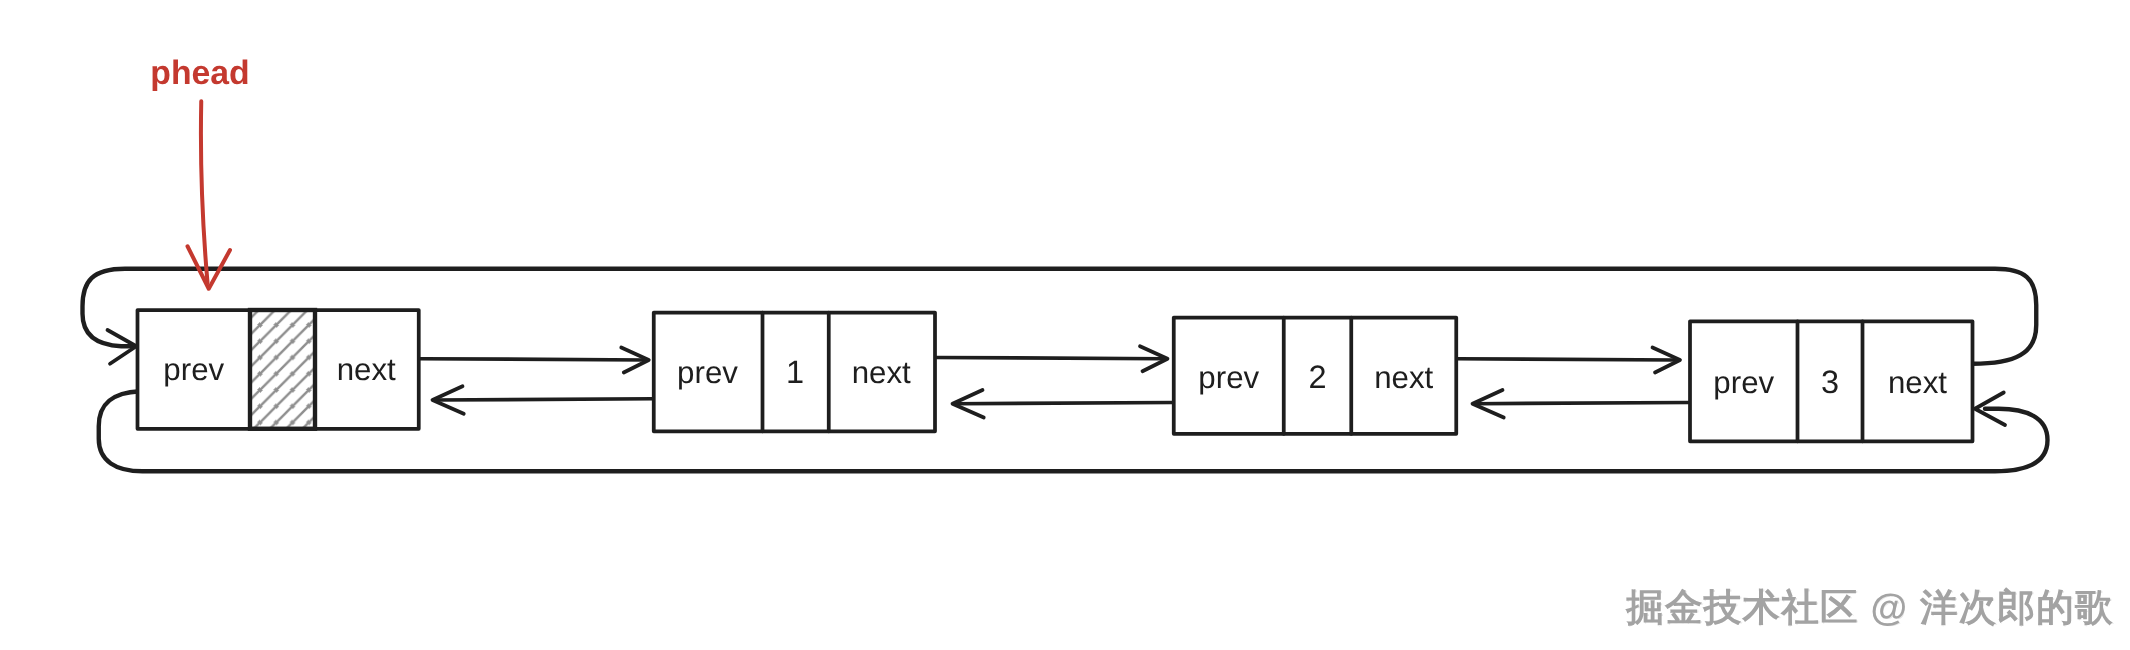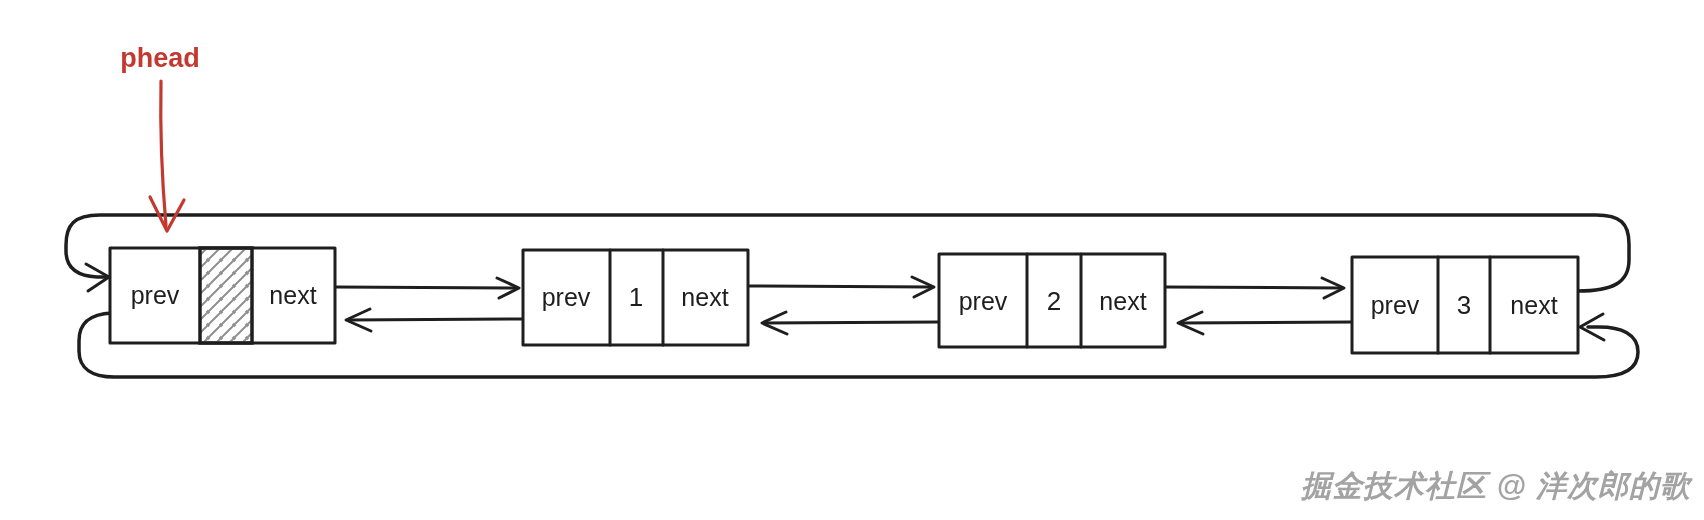--- a/index.html
+++ b/index.html
@@ -58,21 +58,20 @@
   .watermark {
     position: absolute;
     top: 466px;
     right: 13px;
     font-size: 30px;
     font-weight: 700;
     letter-spacing: 1px;
     color: #a3a3a3;
     text-shadow: 2px 2px 0 #ffffff, 1px 1px 0 #e8e8e8;
     white-space: nowrap;
-    font-style: italic;
   }
 </style>
 </head>
 <body>
 
 <div class="stage">
   <svg class="diagram" width="1704" height="520" viewBox="0 0 1704 520">
 
     <defs>
       <pattern id="hatch" width="13" height="13" patternUnits="userSpaceOnUse">

